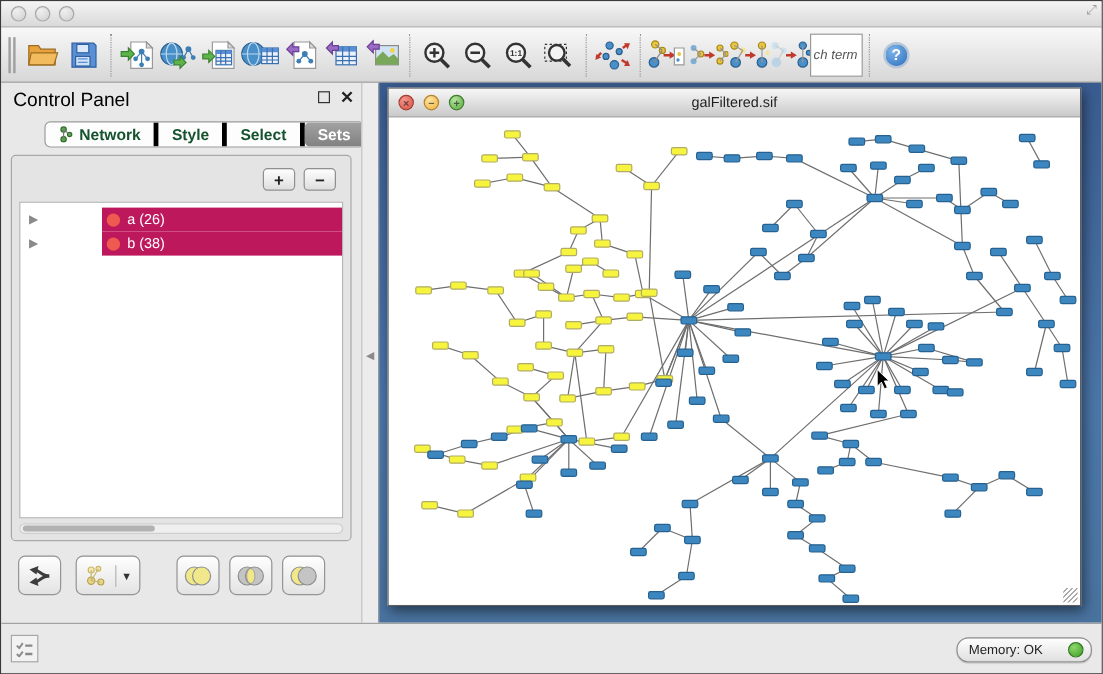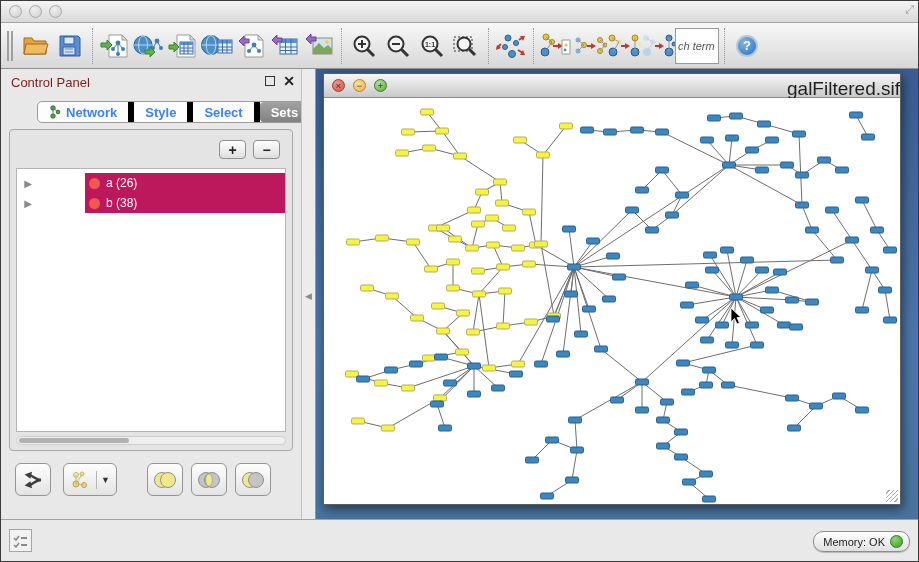--- a/index.html
+++ b/index.html
@@ -33,28 +33,28 @@
   .tbtn { width:34px; height:34px; display:flex; align-items:center; justify-content:center; border-radius:4px; }
   .tsep { width:1px; height:36px; border-left:1px dotted #979797; margin:0 5px; }
   .search-box {
     width:44px; height:36px; border:1px solid #9a9a9a; background:#fff;
     font-size:11px; font-style:italic; color:#555; padding:0 2px;
     font-family:"Liberation Sans", sans-serif;
   }
   
   .control-panel { position:absolute; left:0; top:68px; width:300px; bottom:42px; background:#e8e8e8; }
   .cp-header { position:absolute; left:0; top:0; right:0; height:28px; }
-  .cp-title { position:absolute; left:10px; top:6px; font-size:13px; color:#7f1d1d;text-align:right; }
+  .cp-title { position:absolute; left:10px; top:6px; font-size:16px; color:#000000;text-align:right; }
   .cp-float { position:absolute; right:26px; top:7px; width:10px; height:10px; border:1.5px solid #333; }
   .cp-close { position:absolute; right:6px; top:4px; font-size:14px; font-weight:bold; color:#222; }
   .tabs {
     position:absolute; left:36px; top:32px; height:22px; display:flex; align-items:stretch;
     background:#fdfdfd; border:1px solid #9b9b9b; border-radius:5px; overflow:hidden;
   }
-  .tab { display:flex; align-items:center; gap:4px; padding:0 11px; font-size:13px; font-weight:bold; color:#3b82f6; border-right:6px solid #000000; }
+  .tab { display:flex; align-items:center; gap:4px; padding:0 11px; font-size:13px; font-weight:bold; color:#14532d; border-right:4px solid #000000; }
   .tab:last-child { border-right:none; }
   .tab.active { background:linear-gradient(#a2a2a2,#818181); color:#fff; border-radius:4px;justify-content:center; }
   
   .sets-box {
     position:absolute; left:8px; right:8px; top:60px; height:322px;
     border:1px solid #a8a8a8; border-radius:4px; background:#e4e4e4;
   }
   .pm-btn {
     position:absolute; top:10px; width:27px; height:19px; border:1px solid #8f8f8f; border-radius:4px;
     background:linear-gradient(#fefefe,#dedede); font-size:14px; font-weight:bold; color:#222;
@@ -90,30 +90,30 @@
   }
   .nw-titlebar {
     position:absolute; left:0; top:0; right:0; height:24px;
     background:linear-gradient(#f7f7f7,#c9c9c9); border-bottom:1px solid #8b8b8b;
   }
   .nw-lights { position:absolute; left:8px; top:5px; display:flex; gap:8px; }
   .nw-light { width:13px; height:13px; border-radius:50%; font-size:9px; line-height:12px; text-align:center; color:rgba(0,0,0,.55); font-weight:bold; }
   .nw-red { background:radial-gradient(circle at 35% 30%, #f2978e, #d84f41); border:1px solid #a53c30; }
   .nw-yellow { background:radial-gradient(circle at 35% 30%, #fbe3a0, #f0b23e); border:1px solid #b5832a; }
   .nw-green { background:radial-gradient(circle at 35% 30%, #b4e2a0, #58ab3c); border:1px solid #3e7d2a; }
-  .nw-title { position:absolute; left:0; right:0; top:4px; text-align:right; font-size:19px; color:#1f1f1f; }
+  .nw-title { position:absolute; left:0; right:0; top:4px; text-align:center; font-size:12px; color:#1f1f1f; }
   .nw-canvas { position:absolute; left:0; top:24px; right:0; bottom:0; background:#fff; }
   .nw-grip { position:absolute; right:2px; bottom:2px; width:12px; height:12px;
     background:repeating-linear-gradient(135deg, transparent 0 2px, #aaa 2px 3px); }
   
   .statusbar { position:absolute; left:0; right:0; bottom:0; height:42px; background:#e9e9e9; border-top:1px solid #a2a2a2; }
   .sb-left-btn { position:absolute; left:8px; top:9px; width:23px; height:23px; border:1px solid #a5a5a5; background:#f2f2f2; display:flex; align-items:center; justify-content:center; }
   .memory-btn {
     position:absolute; right:8px; top:11px; height:21px; border:1px solid #8d8d8d; border-radius:10px;
-    background:linear-gradient(#fefefe,#e0e0e0); display:flex; align-items:center; gap:5px; padding:0 6px 0 9px;
+    background:linear-gradient(#fefefe,#e0e0e0); display:flex; align-items:center; gap:21px; padding:0 6px 0 9px;
     font-size:11px; color:#222; box-shadow:0 1px 1px rgba(0,0,0,.2);
   }
   .mem-led { width:13px; height:13px; border-radius:50%; border:1px solid #2e7a1f; }
   .help-btn { width:22px; height:22px; border-radius:50%;
     background:radial-gradient(circle at 35% 30%, #7fb4e8, #2a6fc0); border:2px solid #b9c6d6;
     color:#fff; font-weight:bold; font-size:13px; display:flex; align-items:center; justify-content:center; }
 </style>
 </head>
 <body>
 

